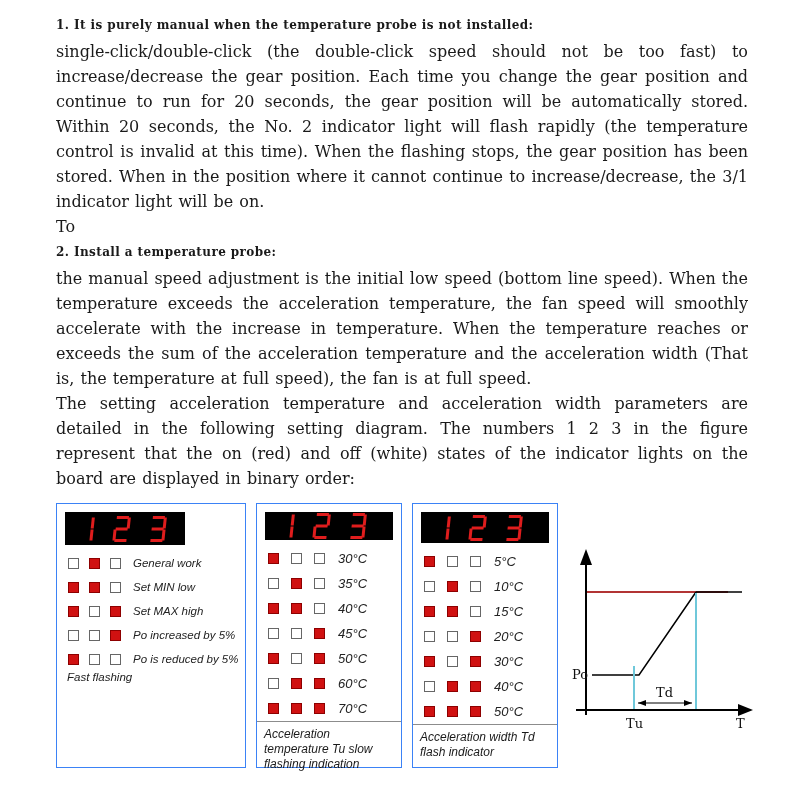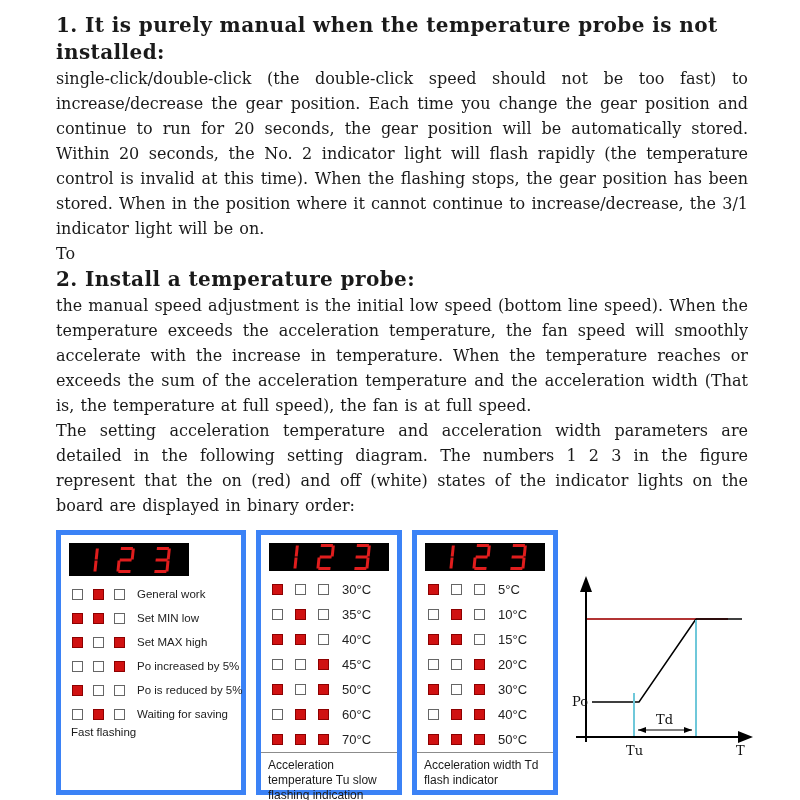--- a/index.html
+++ b/index.html
@@ -1,25 +1,25 @@
 <!DOCTYPE html>
 <html><head>
 <meta charset="utf-8">
 <style>
   * { margin:0; padding:0; box-sizing:border-box; }
   html, body { background:#ffffff; }
   body { width:800px; height:800px; font-family:"DejaVu Serif", serif; color:#1a1a1a; overflow:hidden; }
   .page { width:800px; height:800px; padding:12px 52px 0 56px; }
 
-  .heading { font-size:20px; font-weight:700; line-height:27px; letter-spacing:0.4px; }
+  .heading { font-size:12px; font-weight:700; line-height:27px; letter-spacing:0.4px; }
   .body-text { font-size:16px; line-height:25px; text-align:justify; word-spacing:1px; }
 
   .panels { display:flex; gap:10px; margin-top:12px; align-items:flex-start; }
   .panel-col { display:flex; flex-direction:column; }
-  .panel { border:5px solid #3b82f6; display:flex; flex-direction:column; height:265px; background:#fff; }
+  .panel { border:1px solid #3b82f6; display:flex; flex-direction:column; height:265px; background:#fff;font-style:italic; }
   .panel-1 { width:190px; }
   .panel-2, .panel-3 { width:146px; }
 
   .display { background:#000; height:33px; margin:8px 8px 2px 8px; display:flex; align-items:center; justify-content:flex-start; padding-left:4px; }
   .panel-1 .display { width:120px; margin-right:auto; }
 
   .rows { margin-top:4px; }
   .led-row { display:flex; align-items:center; height:25px; padding-left:11px; }
   .panel-1 .led-row { height:24px; }
   .led { width:11px; height:11px; border:1px solid #666; background:#fff; margin-right:10px; flex:none; }
@@ -98,26 +98,20 @@
               <span class="led"></span>
               <span class="led"></span>
               <span class="led on"></span>
               <span class="led-label">Po increased by 5%</span>
             </div>
             <div class="led-row">
               <span class="led on"></span>
               <span class="led"></span>
               <span class="led"></span>
               <span class="led-label">Po is reduced by 5%</span>
-            </div>
-            <div class="led-row">
-              <span class="led"></span>
-              <span class="led on"></span>
-              <span class="led"></span>
-              <span class="led-label">Waiting for saving</span>
             </div>
           </div>
         <div class="note">Fast flashing</div>
       </div>
 
     </div>
 
     <div class="panel-col">
       <div class="panel panel-2">
         <div class="display">

